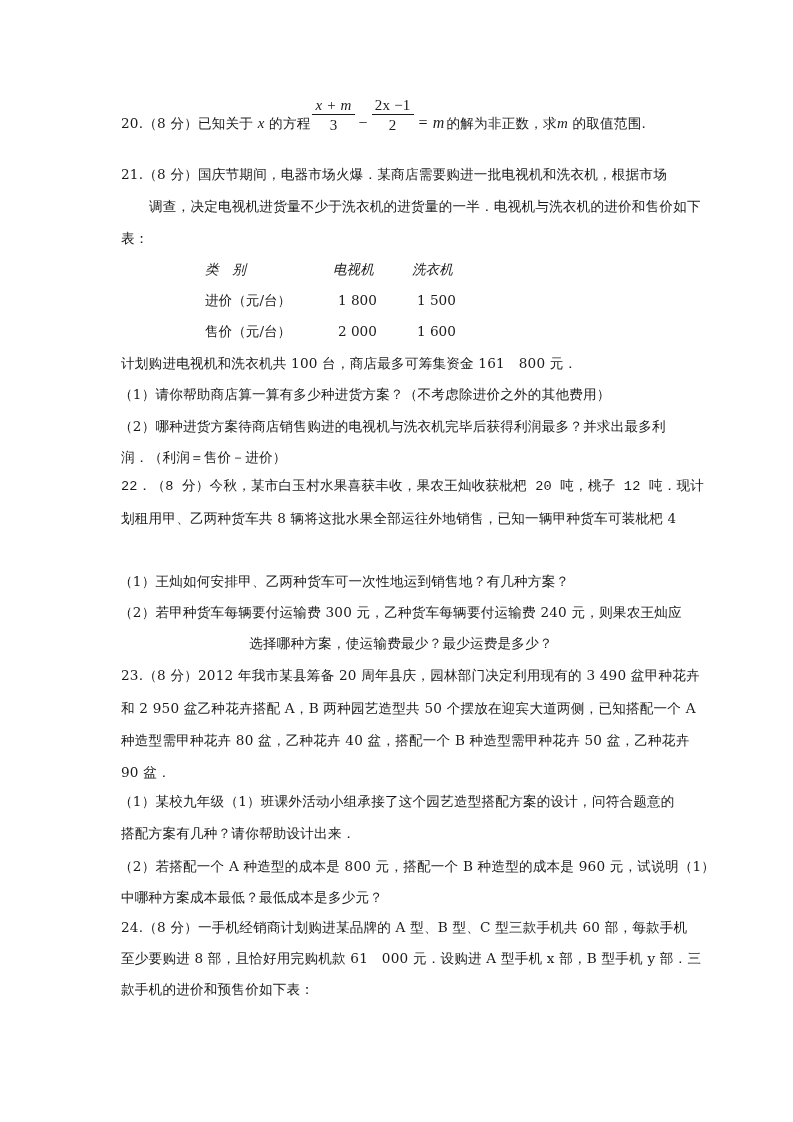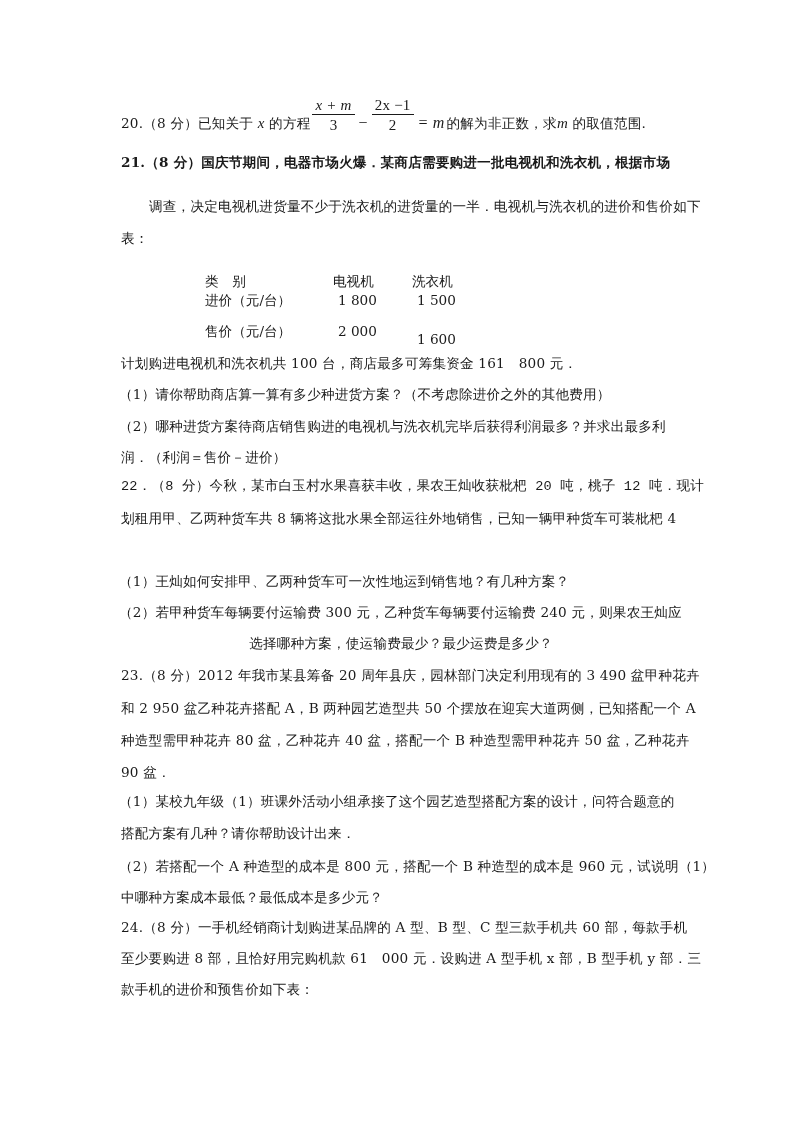--- a/index.html
+++ b/index.html
@@ -34,39 +34,39 @@
 
 <div class="page">
 
   <div class="line" style="top:113px;">
     <span>20.</span><span>（8 分）</span><span>已知关于</span>
     <span class="ital">x</span>
     <span>的方程</span><span class="frac" style="margin-top:-18px;"><span class="num ital">x + m</span><span class="den">3</span></span><span class="op">−</span><span class="frac" style="margin-top:-18px;"><span class="num">2x −1</span><span class="den">2</span></span><span class="op ital">= m</span><span>的解为非正数，求</span><span class="ital">m</span>
     <span>的取值范围.</span>
   </div>
 
-  <div class="line" style="top:152px;font-weight:bold;">21.（8 分）国庆节期间，电器市场火爆．某商店需要购进一批电视机和洗衣机，根据市场</div>
+  <div class="line" style="top:164px;">21.（8 分）国庆节期间，电器市场火爆．某商店需要购进一批电视机和洗衣机，根据市场</div>
   <div class="line" style="top:196px;margin-left:28px;">调查，决定电视机进货量不少于洗衣机的进货量的一半．电视机与洗衣机的进价和售价如下</div>
   <div class="line" style="top:228px;">表：</div>
 
   <div class="tbl" style="top:261px;">
-    <div class="row" style="top:12px;">
+    <div class="row" style="top:0;font-style:italic;">
       <span class="c0">类　别</span>
       <span class="c1">电视机</span>
       <span class="c2">洗衣机</span>
     </div>
     <div class="row" style="top:31px;">
       <span class="c0">进价（元/台）</span>
       <span class="c1" style="left:133px;">1 800</span>
       <span class="c2" style="left:212px;">1 500</span>
     </div>
     <div class="row" style="top:62px;">
       <span class="c0">售价（元/台）</span>
       <span class="c1" style="left:133px;">2 000</span>
-      <span class="c2" style="left:212px;margin-top:8px;">1 600</span>
+      <span class="c2" style="left:212px;">1 600</span>
     </div>
   </div>
 
   <div class="line" style="top:353px;">计划购进电视机和洗衣机共 100 台，商店最多可筹集资金 161　800 元．</div>
   <div class="line indent" style="top:384px;">（1）请你帮助商店算一算有多少种进货方案？（不考虑除进价之外的其他费用）</div>
   <div class="line indent" style="top:416px;">（2）哪种进货方案待商店销售购进的电视机与洗衣机完毕后获得利润最多？并求出最多利</div>
   <div class="line" style="top:447px;">润．（利润＝售价－进价）</div>
 
   <div class="line" style="top:477px;font-family:Liberation Mono, monospace;">22．（8 分）今秋，某市白玉村水果喜获丰收，果农王灿收获枇杷 20 吨，桃子 12 吨．现计</div>
   <div class="line" style="top:508px;">划租用甲、乙两种货车共 8 辆将这批水果全部运往外地销售，已知一辆甲种货车可装枇杷 4</div>

